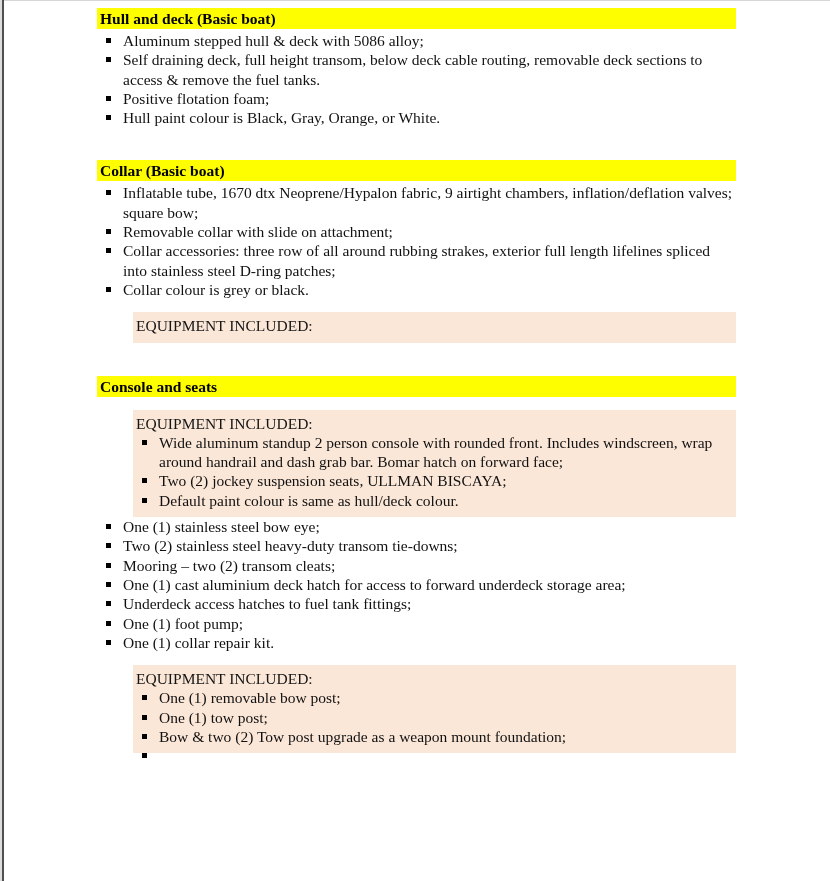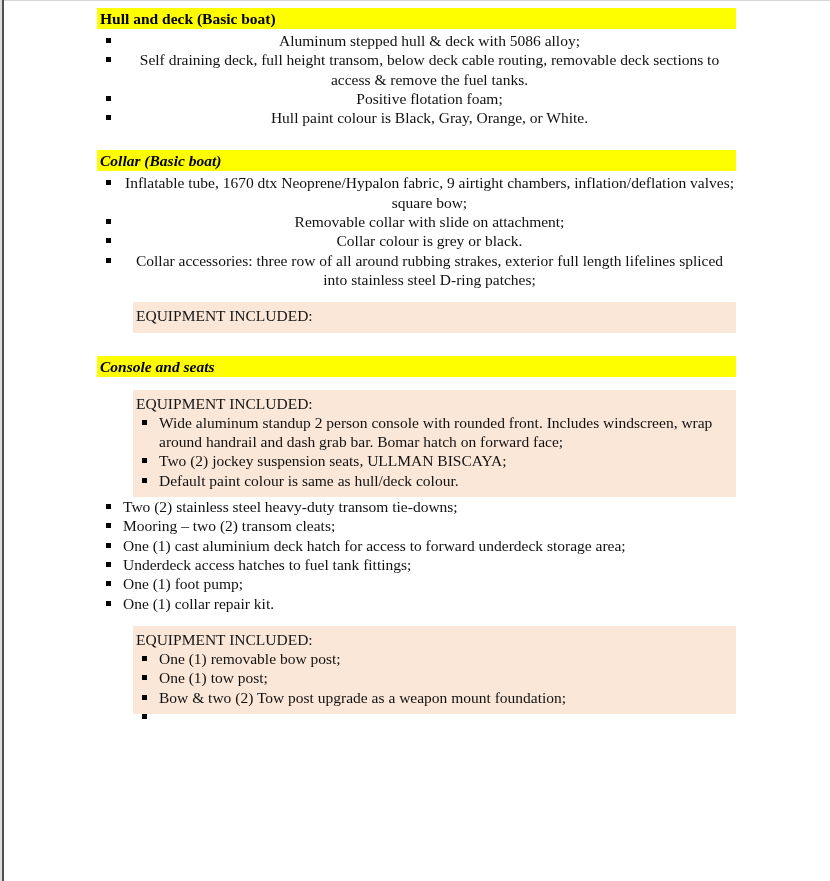--- a/index.html
+++ b/index.html
@@ -47,22 +47,22 @@
   }
   .section-header {
     background: #fefe00;
     font-weight: bold;
     color: #000000;
     height: 21px;
     line-height: 21px;
     padding-left: 3px;
     font-size: 15.5px;
   }
-  .section-header + .bullet-list { margin-top: 2px; text-align: center; }
-  .block-gap-large { margin-top: 23px; font-style: italic; }
+  .section-header + .bullet-list { margin-top: 2px; }
+  .block-gap-large { margin-top: 33px; }
   .equipment-block {
     background: #fbe7d8;
     margin-top: 13px;
     padding: 4px 0 7px 0;
     margin-left: 36px;
   }
   .equipment-heading {
     padding-left: 3px;
     color: #151515;
   }
@@ -92,36 +92,37 @@
         <div class="bullet-item"><span class="bullet-square"></span><span>Aluminum stepped hull &amp; deck with 5086 alloy;</span></div>
         <div class="bullet-item"><span class="bullet-square"></span><span>Self draining deck, full height transom, below deck cable routing, removable deck sections to access &amp; remove the fuel tanks.</span></div>
         <div class="bullet-item"><span class="bullet-square"></span></div>
         <div class="bullet-item"><span class="bullet-square"></span><span>Positive flotation foam;</span></div>
         <div class="bullet-item"><span class="bullet-square"></span><span>Hull paint colour is Black, Gray, Orange, or White.</span></div>
       </div>
       <div class="section-header block-gap-large">Collar (Basic boat)</div>
       <div class="bullet-list">
         <div class="bullet-item"><span class="bullet-square"></span><span>Inflatable tube, 1670 dtx Neoprene/Hypalon fabric, 9 airtight chambers, inflation/deflation valves; square bow;</span></div>
         <div class="bullet-item"><span class="bullet-square"></span><span>Removable collar with slide on attachment;</span></div>
+        <div class="bullet-item"><span class="bullet-square"></span><span>Collar accessories: three row of all around rubbing strakes, exterior full length lifelines spliced into stainless steel D-ring patches;</span></div>
         <div class="bullet-item"><span class="bullet-square"></span><span>Collar colour is grey or black.</span></div>
-        <div class="bullet-item"><span class="bullet-square"></span><span>Collar accessories: three row of all around rubbing strakes, exterior full length lifelines spliced into stainless steel D-ring patches;</span></div>
       </div>
       <div class="equipment-block">
         <div class="equipment-heading">EQUIPMENT INCLUDED:</div>
       </div>
       <div class="section-header block-gap-large">Console and seats</div>
       <div class="equipment-block">
         <div class="equipment-heading">EQUIPMENT INCLUDED:</div>
         <div class="bullet-list">
           <div class="bullet-item"><span class="bullet-square"></span><span>Wide aluminum standup 2 person console with rounded front. Includes windscreen, wrap around handrail and dash grab bar. Bomar hatch on forward face;</span></div>
           <div class="bullet-item"><span class="bullet-square"></span><span>Two (2) jockey suspension seats, ULLMAN BISCAYA;</span></div>
           <div class="bullet-item"><span class="bullet-square"></span><span>Default paint colour is same as hull/deck colour.</span></div>
         </div>
       </div>
       <div class="bullet-list">
+        <div class="bullet-item"><span class="bullet-square"></span><span>One (1) stainless steel bow eye;</span></div>
         <div class="bullet-item"><span class="bullet-square"></span><span>Two (2) stainless steel heavy-duty transom tie-downs;</span></div>
         <div class="bullet-item"><span class="bullet-square"></span><span>Mooring – two (2) transom cleats;</span></div>
         <div class="bullet-item"><span class="bullet-square"></span><span>One (1) cast aluminium deck hatch for access to forward underdeck storage area;</span></div>
         <div class="bullet-item"><span class="bullet-square"></span><span>Underdeck access hatches to fuel tank fittings;</span></div>
         <div class="bullet-item"><span class="bullet-square"></span><span>One (1) foot pump;</span></div>
         <div class="bullet-item"><span class="bullet-square"></span><span>One (1) collar repair kit.</span></div>
       </div>
       <div class="equipment-block">
         <div class="equipment-heading">EQUIPMENT INCLUDED:</div>
         <div class="bullet-list">

